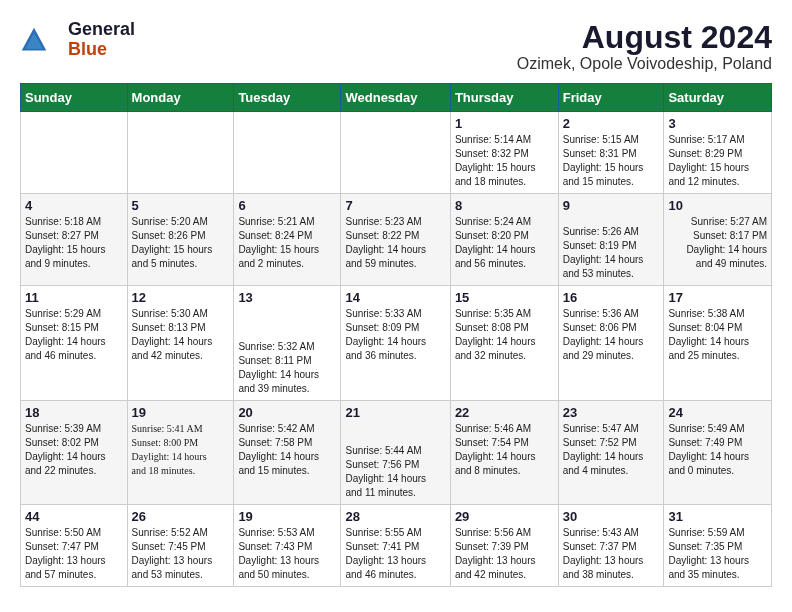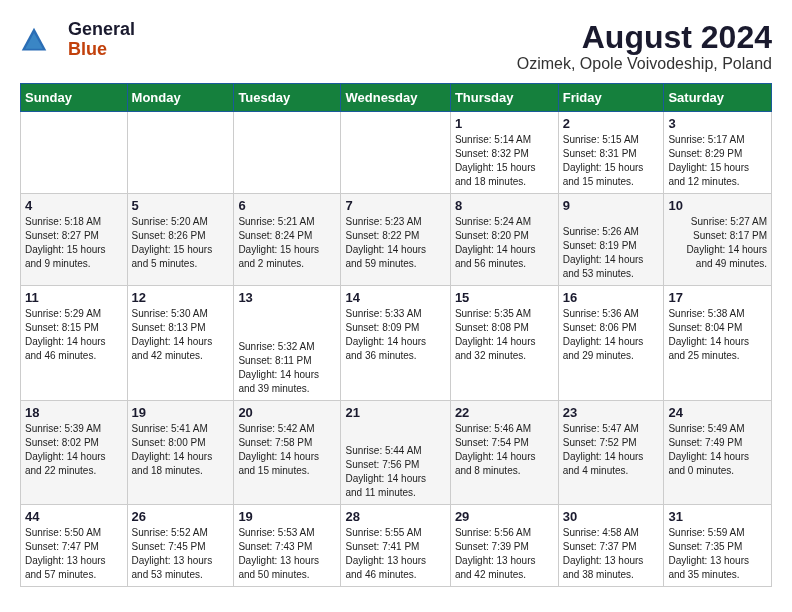--- a/index.html
+++ b/index.html
@@ -258,21 +258,21 @@
       <tr>
         <td>
           <div class="day-number">18</div>
           <div class="day-info" style="white-space: pre-line;">Sunrise: 5:39 AM
 Sunset: 8:02 PM
 Daylight: 14 hours
 and 22 minutes.</div>
         </td>
         <td>
           <div class="day-number">19</div>
-          <div class="day-info" style="white-space: pre-line;">Sunrise: 5:41 AM
+          <div class="day-info" style="white-space: pre-line; font-family: Liberation Serif, serif;">Sunrise: 5:41 AM
 Sunset: 8:00 PM
 Daylight: 14 hours
 and 18 minutes.</div>
         </td>
         <td>
           <div class="day-number">20</div>
           <div class="day-info" style="white-space: pre-line;">Sunrise: 5:42 AM
 Sunset: 7:58 PM
 Daylight: 14 hours
 and 15 minutes.</div>
@@ -337,21 +337,21 @@
         </td>
         <td>
           <div class="day-number">29</div>
           <div class="day-info" style="white-space: pre-line;">Sunrise: 5:56 AM
 Sunset: 7:39 PM
 Daylight: 13 hours
 and 42 minutes.</div>
         </td>
         <td>
           <div class="day-number">30</div>
-          <div class="day-info" style="white-space: pre-line;">Sunrise: 4:58 AM
+          <div class="day-info" style="white-space: pre-line;">Sunrise: 5:43 AM
 Sunset: 7:37 PM
 Daylight: 13 hours
 and 38 minutes.</div>
         </td>
         <td>
           <div class="day-number">31</div>
           <div class="day-info" style="white-space: pre-line;">Sunrise: 5:59 AM
 Sunset: 7:35 PM
 Daylight: 13 hours
 and 35 minutes.</div>

